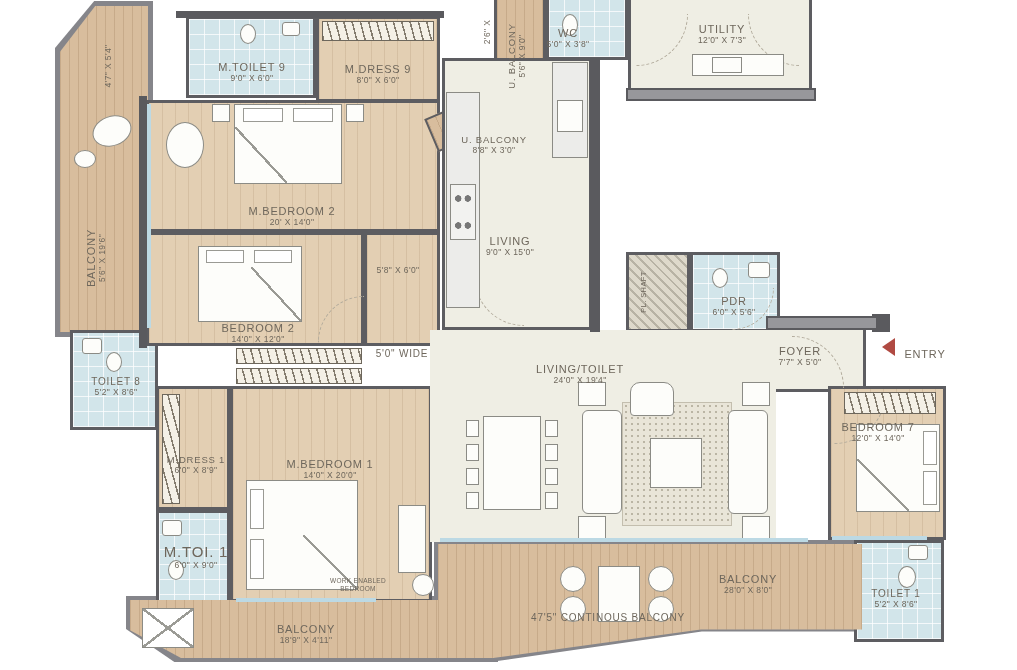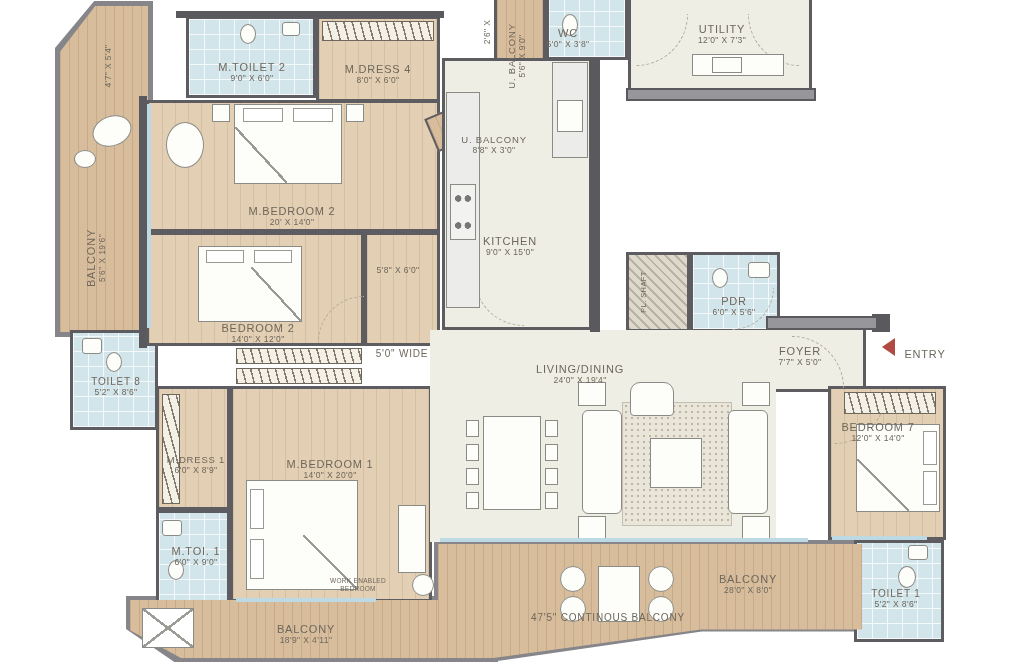--- a/index.html
+++ b/index.html
@@ -186,25 +186,25 @@
   <div class="arrow-left" style="left:882px;top:338px;"></div>
 
   <div class="lab vert" style="left:96px;top:258px;">
     <div class="nm">BALCONY</div>
     <div class="dm">5'6" X 19'6"</div>
   </div>
   <div class="lab vert" style="left:108px;top:66px;">
     <div class="dm">4'7" X 5'4"</div>
   </div>
   <div class="lab" style="left:252px;top:72px;">
-    <div class="nm">M.TOILET 2</div>
+    <div class="nm">M.TOILET 9</div>
     <div class="dm">9'0" X 6'0"</div>
   </div>
   <div class="lab" style="left:378px;top:74px;">
-    <div class="nm">M.DRESS 4</div>
+    <div class="nm">M.DRESS 9</div>
     <div class="dm">8'0" X 6'0"</div>
   </div>
   <div class="lab" style="left:292px;top:216px;">
     <div class="nm">M.BEDROOM 2</div>
     <div class="dm">20' X 14'0"</div>
   </div>
   <div class="lab" style="left:258px;top:333px;">
     <div class="nm">BEDROOM 2</div>
     <div class="dm">14'0" X 12'0"</div>
   </div>
@@ -224,32 +224,32 @@
   </div>
   <div class="lab" style="left:722px;top:34px;">
     <div class="nm">UTILITY</div>
     <div class="dm">12'0" X 7'3"</div>
   </div>
   <div class="lab" style="left:494px;top:144px;">
     <div class="nm" style="font-size:9.5px;">U. BALCONY</div>
     <div class="dm">8'8" X 3'0"</div>
   </div>
   <div class="lab" style="left:510px;top:246px;">
-    <div class="nm">KITCHEN</div>
+    <div class="nm">LIVING</div>
     <div class="dm">9'0" X 15'0"</div>
   </div>
   <div class="lab vert" style="left:643px;top:292px;">
     <div class="dm" style="font-size:7.5px;">PL. SHAFT</div>
   </div>
   <div class="lab" style="left:734px;top:306px;">
     <div class="nm">PDR</div>
     <div class="dm">6'0" X 5'6"</div>
   </div>
   <div class="lab" style="left:580px;top:374px;">
-    <div class="nm">LIVING/DINING</div>
+    <div class="nm">LIVING/TOILET</div>
     <div class="dm">24'0" X 19'4"</div>
   </div>
   <div class="lab" style="left:402px;top:353px;">
     <div class="nm" style="font-size:10px;">5'0" WIDE</div>
   </div>
   <div class="lab" style="left:800px;top:356px;">
     <div class="nm">FOYER</div>
     <div class="dm">7'7" X 5'0"</div>
   </div>
   <div class="lab" style="left:925px;top:354px;">
@@ -261,21 +261,21 @@
   </div>
   <div class="lab" style="left:196px;top:464px;">
     <div class="nm" style="font-size:9.5px;">M.DRESS 1</div>
     <div class="dm">6'0" X 8'9"</div>
   </div>
   <div class="lab" style="left:330px;top:469px;">
     <div class="nm">M.BEDROOM 1</div>
     <div class="dm">14'0" X 20'0"</div>
   </div>
   <div class="lab" style="left:196px;top:556px;">
-    <div class="nm" style="font-size:11px;">M.TOI. 1</div>
+    <div class="nm" style="font-size:15px;">M.TOI. 1</div>
     <div class="dm">6'0" X 9'0"</div>
   </div>
   <div class="lab" style="left:358px;top:584px;">
     <div class="tiny">WORK ENABLED</div>
     <div class="tiny">BEDROOM</div>
   </div>
   <div class="lab" style="left:878px;top:432px;">
     <div class="nm">BEDROOM 7</div>
     <div class="dm">12'0" X 14'0"</div>
   </div>

